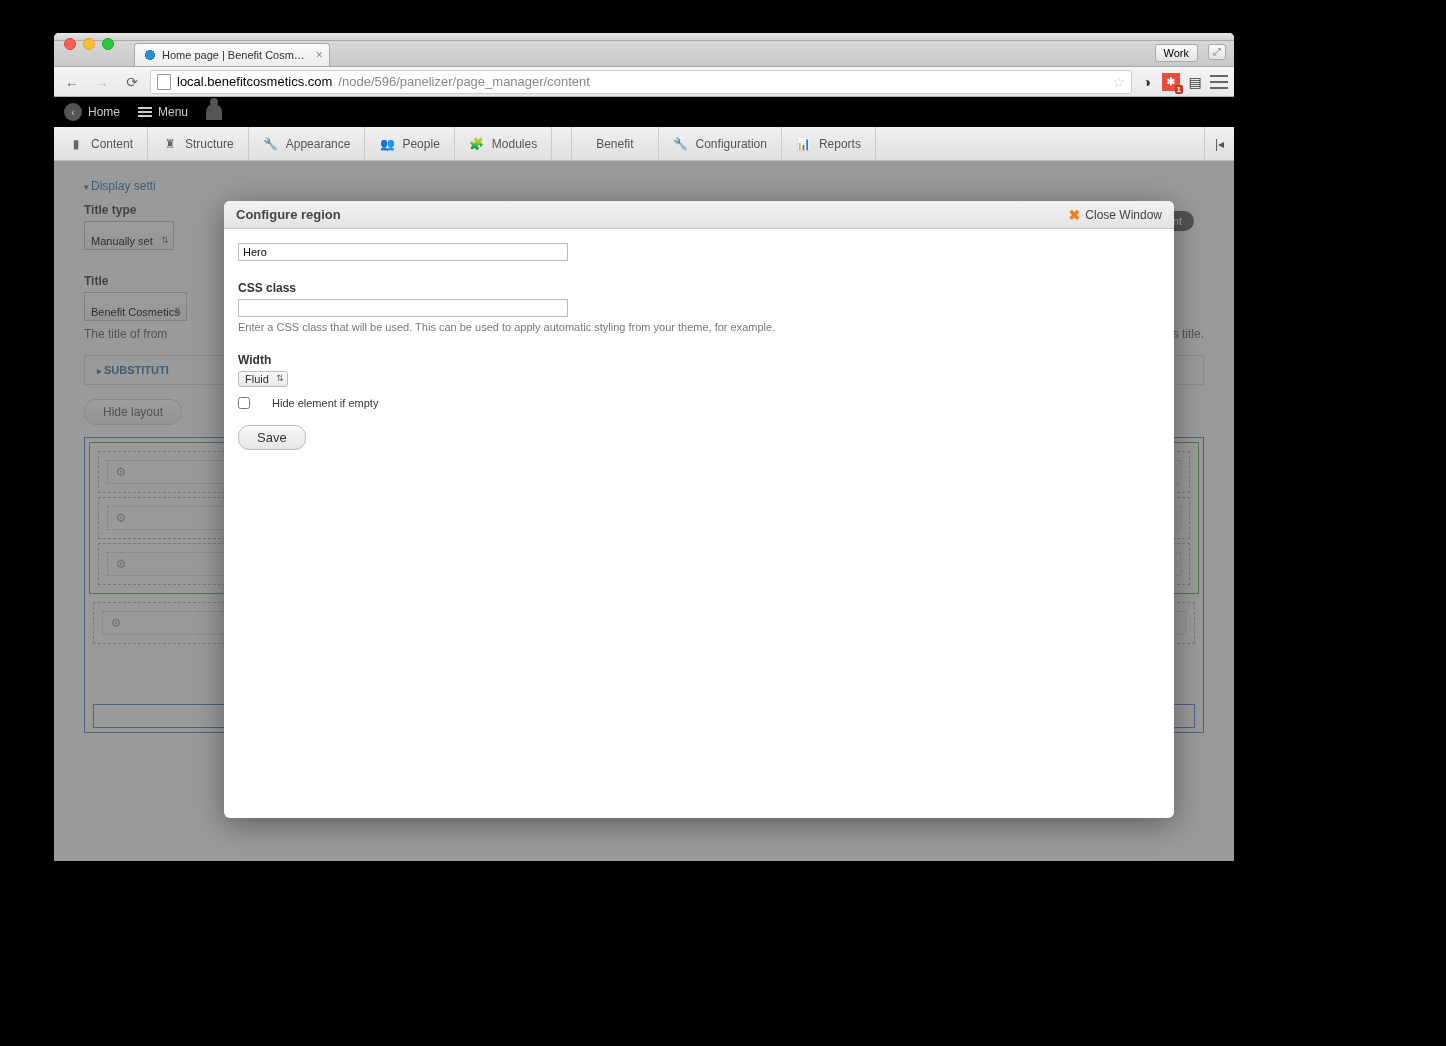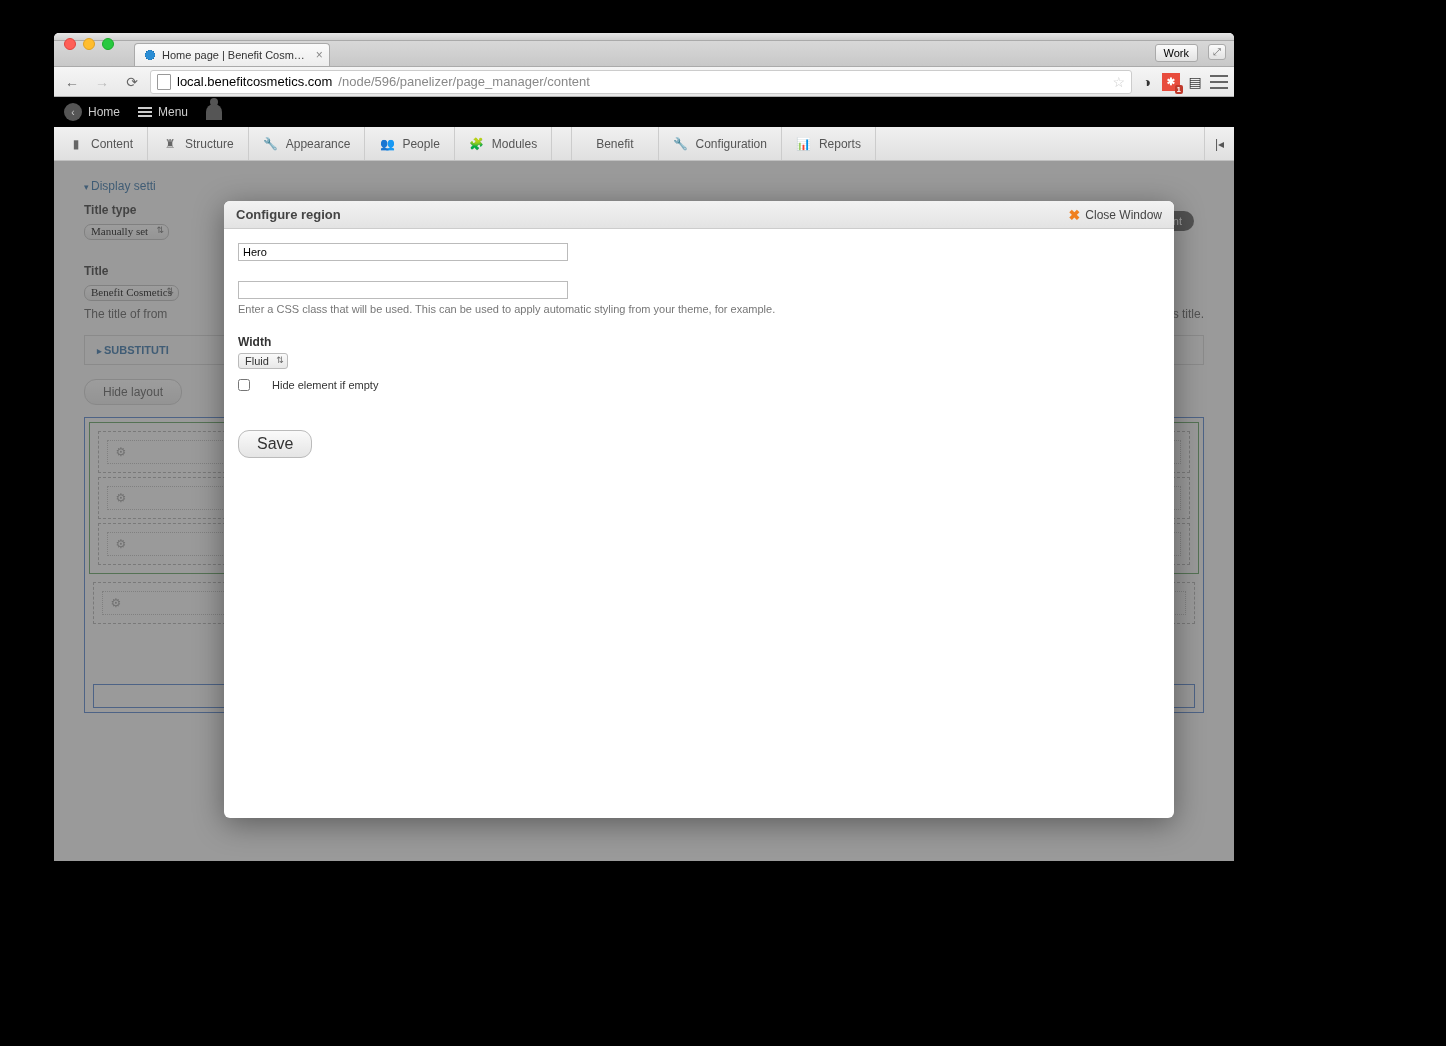--- a/index.html
+++ b/index.html
@@ -49,21 +49,21 @@
 .am-ic { width: 16px; height: 16px; color: #666; display: flex; align-items: center; justify-content: center; }
 .am-spacer { border-right: 1px solid #ccc; width: 20px; height: 100%; }
 .am-item.benefit { padding: 0 24px; }
 .am-collapse { margin-left: auto; width: 30px; height: 100%; border-left: 1px solid #ccc; display: flex; align-items: center; justify-content: center; }
 
 .page-bg { position: absolute; top: 128px; left: 0; right: 0; bottom: 0; background: #f3f3f3; padding: 18px 30px; }
 .content-pill { position: absolute; right: 40px; top: 50px; background: #555; color: #fff; font-size: 11px; padding: 4px 12px; border-radius: 10px; }
 .display-sett { color: #2d6ca2; font-size: 12px; margin-bottom: 10px; }
 .display-sett::before { content: '▾ '; font-size: 9px; }
 .field-label { font-weight: bold; font-size: 12px; color: #333; margin: 8px 0 4px; }
-.select-mock { font-size: 11px; padding: 0 20px 2px 6px; border: 1px solid #bbb; border-radius: 7px; background: linear-gradient(#fafafa,#e8e8e8); display: inline-block; position: relative; font-family: Liberation Serif, serif; }
+.select-mock { font-size: 11px; padding: 13px 20px 2px 6px; border: 1px solid #bbb; border-radius: 0; background: linear-gradient(#fafafa,#e8e8e8); display: inline-block; position: relative; }
 .select-mock::after { content: '⇅'; position: absolute; right: 4px; font-size: 9px; color: #666; }
 .title-desc { font-size: 12px; color: #555; margin-top: 6px; }
 .subst-box { border: 1px solid #d0d0d0; padding: 8px 12px; margin: 14px 0; color: #2d6ca2; font-size: 11px; font-weight: bold; }
 .subst-box::before { content: '▸ '; font-size: 9px; }
 .hide-layout { display: inline-block; padding: 5px 18px; border: 1px solid #ccc; border-radius: 12px; background: linear-gradient(#fafafa,#e5e5e5); font-size: 12px; color: #555; margin-bottom: 12px; }
 
 .panel-area { border: 1px solid #4a7ac7; padding: 4px; }
 .panel-row { border: 1px dashed #aaa; margin: 4px; padding: 6px; }
 .panel-slot { border: 1px dotted #bbb; height: 24px; margin: 2px; display: flex; align-items: center; padding: 0 6px; }
 .gear-slot { width: 14px; height: 14px; color: #999; display: flex; align-items: center; justify-content: center; font-size: 12px; }
@@ -80,21 +80,21 @@
 .modal-body { padding: 14px; font-size: 12px; color: #333; }
 .mb-label { font-weight: bold; font-size: 12px; margin-bottom: 4px; }
 .req { color: #d00; }
 .mb-input { width: 330px; border: 1px solid #bbb; padding: 2px 4px; font-size: 11px; height: 18px; display: block; }
 .mb-group { margin-bottom: 20px; }
 .mb-help { font-size: 11px; color: #777; margin-top: 4px; }
 .mb-select { font-size: 11px; padding: 1px 18px 1px 6px; border: 1px solid #bbb; border-radius: 3px; background: linear-gradient(#fafafa,#e8e8e8); display: inline-block; position: relative; }
 .mb-select::after { content: '⇅'; position: absolute; right: 3px; font-size: 9px; color: #666; }
 .mb-check { display: flex; align-items: center; gap: 22px; font-size: 11px; margin: 6px 0 16px; }
 .mb-check input { width: 12px; height: 12px; }
-.mb-save { padding: 4px 18px; border: 1px solid #bbb; border-radius: 11px; background: linear-gradient(#fafafa,#e5e5e5); font-size: 16px; color: #333; cursor: pointer; margin-top: 23px; }
+.mb-save { padding: 4px 18px; border: 1px solid #bbb; border-radius: 11px; background: linear-gradient(#fafafa,#e5e5e5); font-size: 13px; color: #333; cursor: pointer; }
 </style>
 </head>
 <body>
 
 <div class="browser-window">
 
   <div class="traffic">
     <div class="tl r"></div>
     <div class="tl y"></div>
     <div class="tl g"></div>
@@ -244,20 +244,21 @@
       <span class="modal-close">
         <span class="close-x">✖</span>
         <span>Close Window</span>
       </span>
     </div>
     <div class="modal-body">
       <div class="mb-group">
         <input class="mb-input" value="Hero" style="">
       </div>
       <div class="mb-group">
+        <div class="mb-label">CSS class</div>
         <input class="mb-input" value="" style="">
         <div class="mb-help">Enter a CSS class that will be used. This can be used to apply automatic styling from your theme, for example.</div>
       </div>
       <div class="mb-group" style="margin-bottom:10px">
         <div class="mb-label">Width</div>
         <div class="mb-select">Fluid</div>
       </div>
       <label class="mb-check">
         <input type="checkbox" style="">
         <span>Hide element if empty</span>

